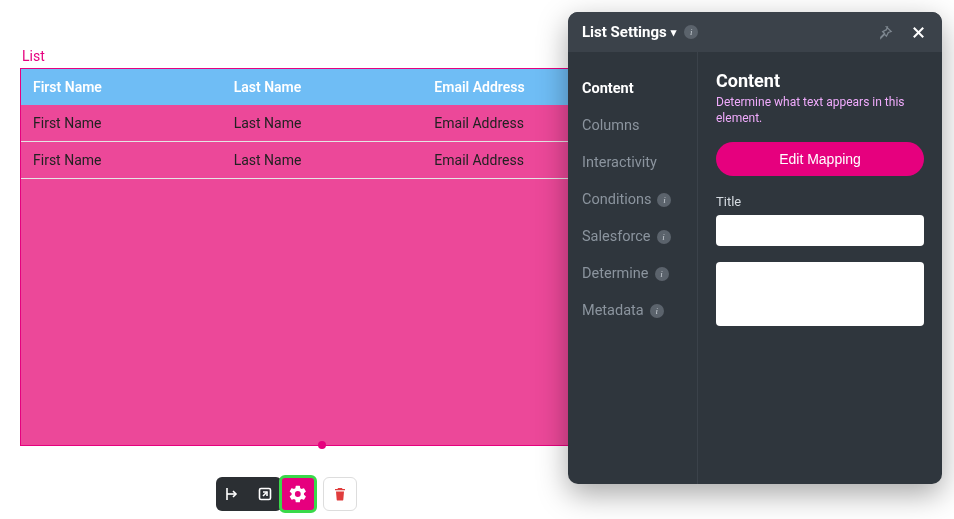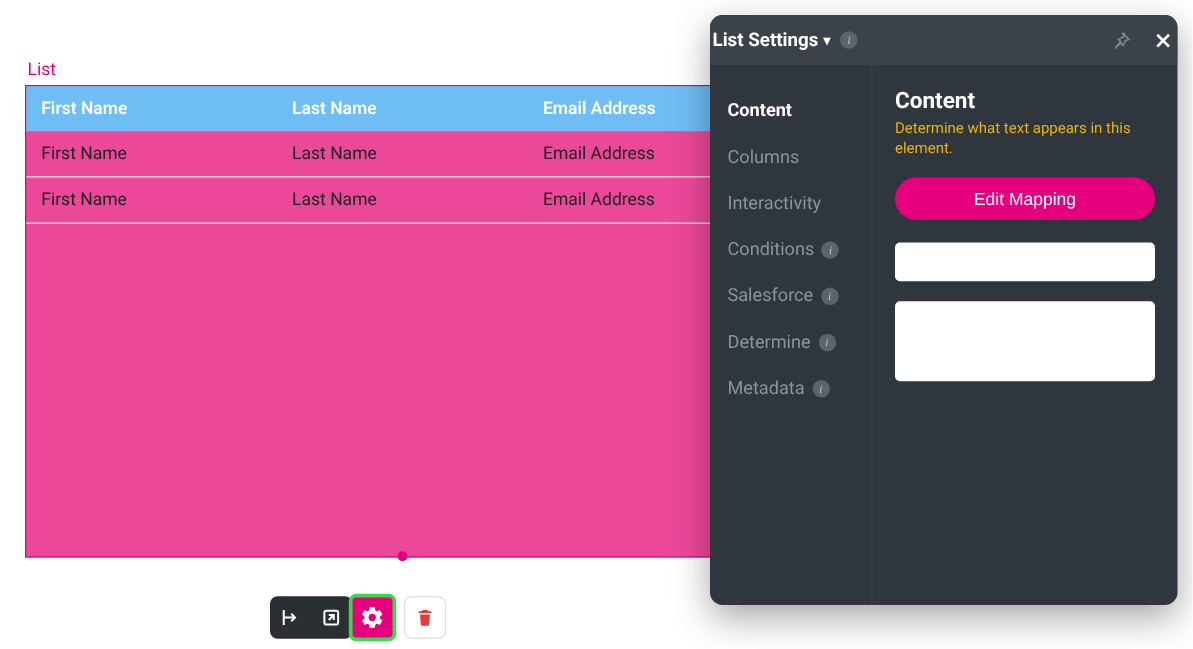--- a/index.html
+++ b/index.html
@@ -110,21 +110,21 @@
     border-radius: 10px;
     box-shadow: 0 10px 30px rgba(0,0,0,0.35);
     display: flex;
     flex-direction: column;
     overflow: hidden;
   }
   .panel-hdr {
     background: #3b424a;
     display: flex;
     align-items: center;
-    padding: 10px 2px;
+    padding: 10px 14px;
     gap: 8px;
     justify-content: flex-end;
   }
   .panel-title {
     color: #fff;
     font-weight: 700;
     font-size: 15px;
     display: flex;
     align-items: center;
     gap: 4px;
@@ -182,21 +182,21 @@
     flex: 1;
     padding: 18px 18px 18px 18px;
   }
   .section-head {
     color: #fff;
     font-weight: 700;
     font-size: 18px;
     margin-bottom: 4px;
   }
   .section-sub {
-    color: #eab308;
+    color: #f0abfc;
     font-size: 12px;
     line-height: 1.3;
     margin-bottom: 16px;
   }
   .pink-btn {
     background: #e6007e;
     color: #fff;
     border: none;
     border-radius: 18px;
     width: 100%;
@@ -333,17 +333,18 @@
       </div>
       <div class="nav-item">
         <span>Metadata</span>
         <span class="info-dot">i</span>
       </div>
     </div>
     <div class="panel-right">
       <div class="section-head">Content</div>
       <div class="section-sub">Determine what text appears in this element.</div>
       <button class="pink-btn">Edit Mapping</button>
+      <div class="field-label">Title</div>
       <input class="text-input" type="text" value="" style="">
       <textarea class="textarea" style=""></textarea>
     </div>
   </div>
 </div>
 
 </body></html>

